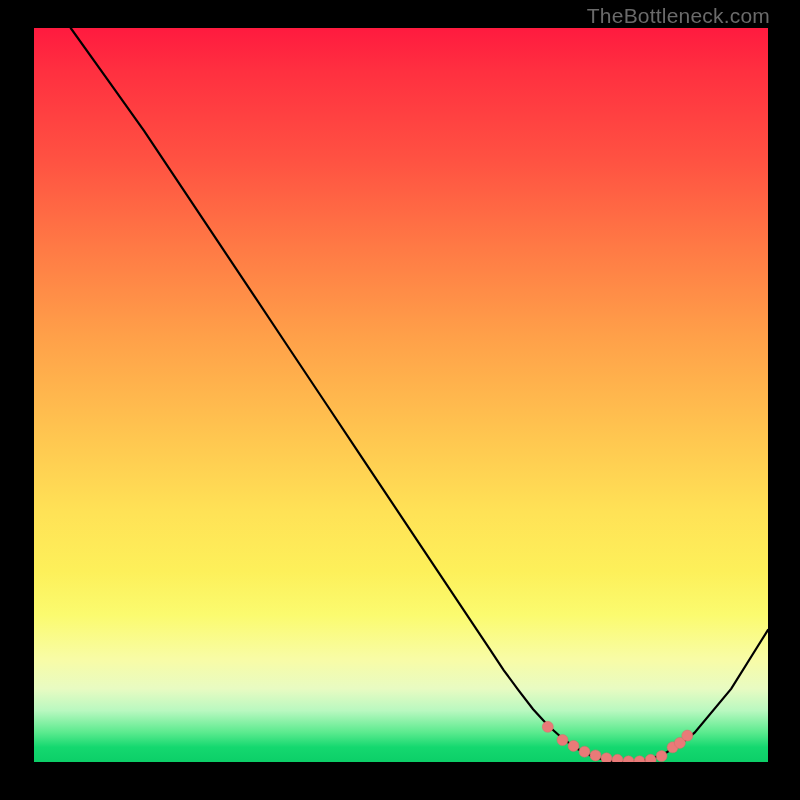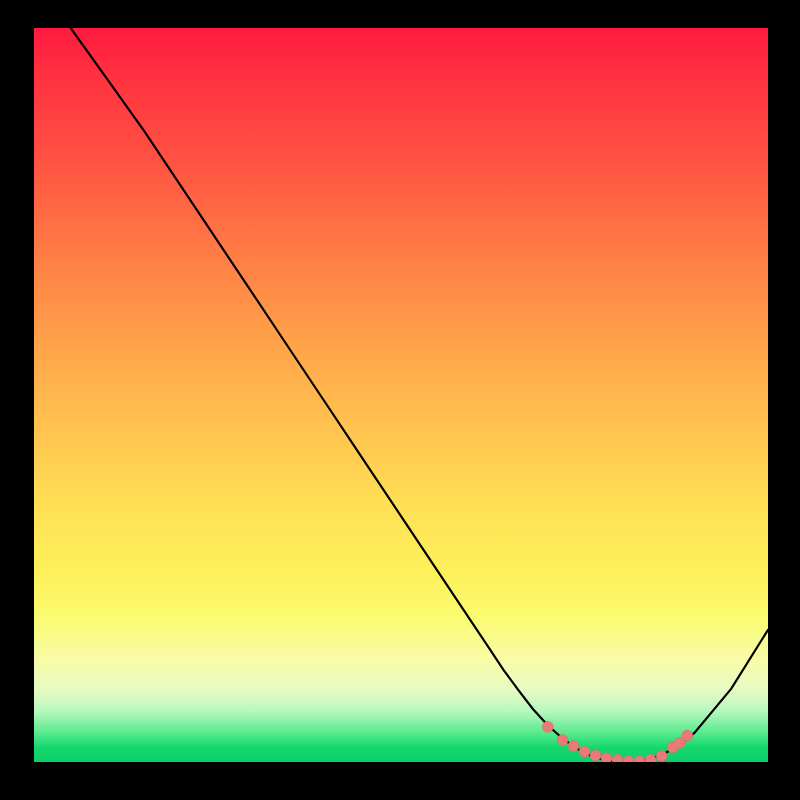--- a/index.html
+++ b/index.html
@@ -88,13 +88,14 @@
           <circle cx="594.5" cy="733.3" r="5.5" fill="#e97a78" stroke="#d86b69" stroke-width="0.5"></circle>
           <circle cx="605.5" cy="733.3" r="5.5" fill="#e97a78" stroke="#d86b69" stroke-width="0.5"></circle>
           <circle cx="616.6" cy="731.8" r="5.5" fill="#e97a78" stroke="#d86b69" stroke-width="0.5"></circle>
           <circle cx="627.6" cy="728.1" r="5.5" fill="#e97a78" stroke="#d86b69" stroke-width="0.5"></circle>
           <circle cx="638.6" cy="719.3" r="5.5" fill="#e97a78" stroke="#d86b69" stroke-width="0.5"></circle>
           <circle cx="645.9" cy="714.9" r="5.5" fill="#e97a78" stroke="#d86b69" stroke-width="0.5"></circle>
           <circle cx="653.3" cy="707.6" r="5.5" fill="#e97a78" stroke="#d86b69" stroke-width="0.5"></circle>
         </g>
     </svg>
   </div>
+  <div class="watermark">TheBottleneck.com</div>
 </div>
 
 </body></html>

